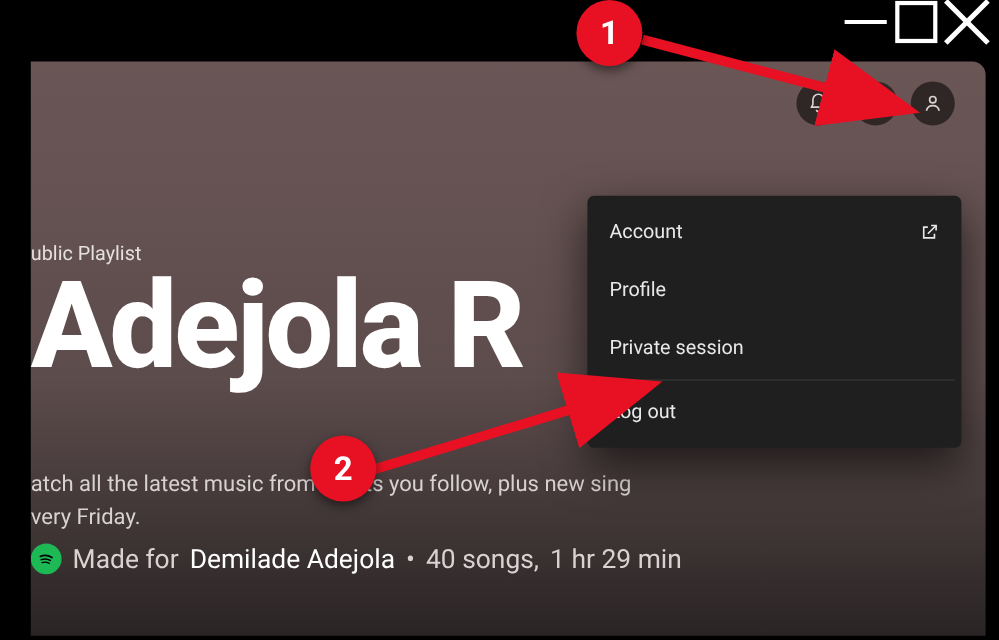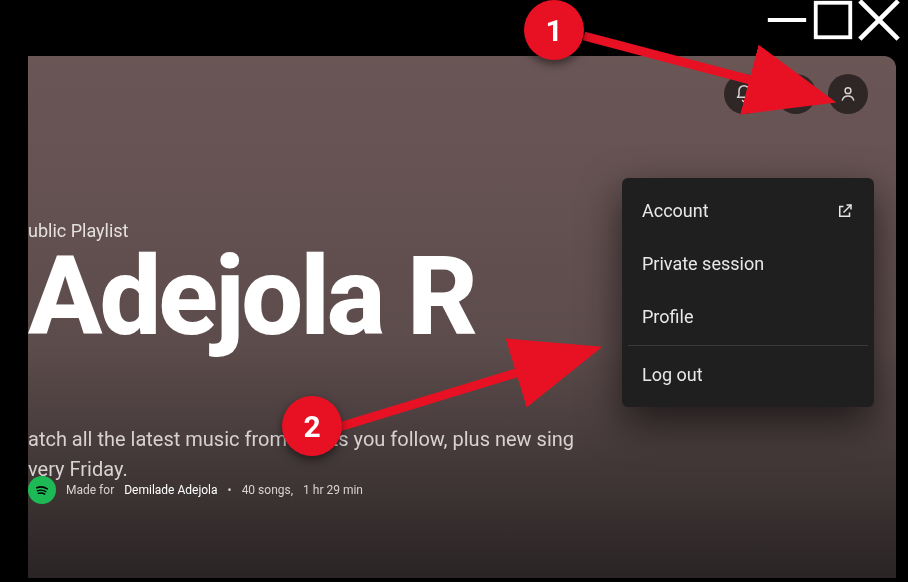--- a/index.html
+++ b/index.html
@@ -88,45 +88,45 @@
     top: 368px;
     left: 0;
     font-size: 20px;
     font-weight: 400;
     color: #d9d2d2;
     line-height: 1.5;
     max-width: 640px;
   }
   .meta-row {
     position: absolute;
-    top: 420px;
+    top: 438px;
     left: 0;
     display: flex;
     align-items: center;
     gap: 10px;
-    font-size: 12px;
+    font-size: 24px;
     color: #d9d2d2;
   }
   .sp-logo {
     width: 28px;
     height: 28px;
     border-radius: 50%;
     background: #1db954;
     display: flex;
     align-items: center;
     justify-content: center;
     flex-shrink: 0;
   }
   .sp-logo svg { width: 18px; height: 18px; }
   .meta-row .bold { font-weight: 400; color: #fff; }
   .dropdown {
     position: absolute;
     top: 138px;
     right: 30px;
-    width: 252px;
+    width: 340px;
     background: #1f1f1f;
     border-radius: 6px;
     box-shadow: 0 16px 40px rgba(0,0,0,0.6);
     padding: 6px;
     color: #e8e8e8;
   }
   .dd-item {
     padding: 16px 14px;
     font-size: 18px;
     display: flex;
@@ -235,24 +235,24 @@
   <div class="dropdown">
     <div class="dd-item">
       <span>Account</span>
       <svg width="18" height="18" viewBox="0 0 24 24" fill="none" stroke="#e8e8e8" stroke-width="2">
         <path d="M14 4h6v6"></path>
           <path d="M20 4L10 14"></path>
           <path d="M18 14v5H5V6h5"></path>
       </svg>
     </div>
     <div class="dd-item">
+      <span>Profile</span>
+    </div>
+    <div class="dd-item">
       <span>Private session</span>
-    </div>
-    <div class="dd-item">
-      <span>Profile</span>
     </div>
     <div class="dd-sep"></div>
     <div class="dd-item">
       <span>Log out</span>
     </div>
   </div>
 </div>
 
 <svg class="annotation-layer" width="908" height="582">
   <defs>

